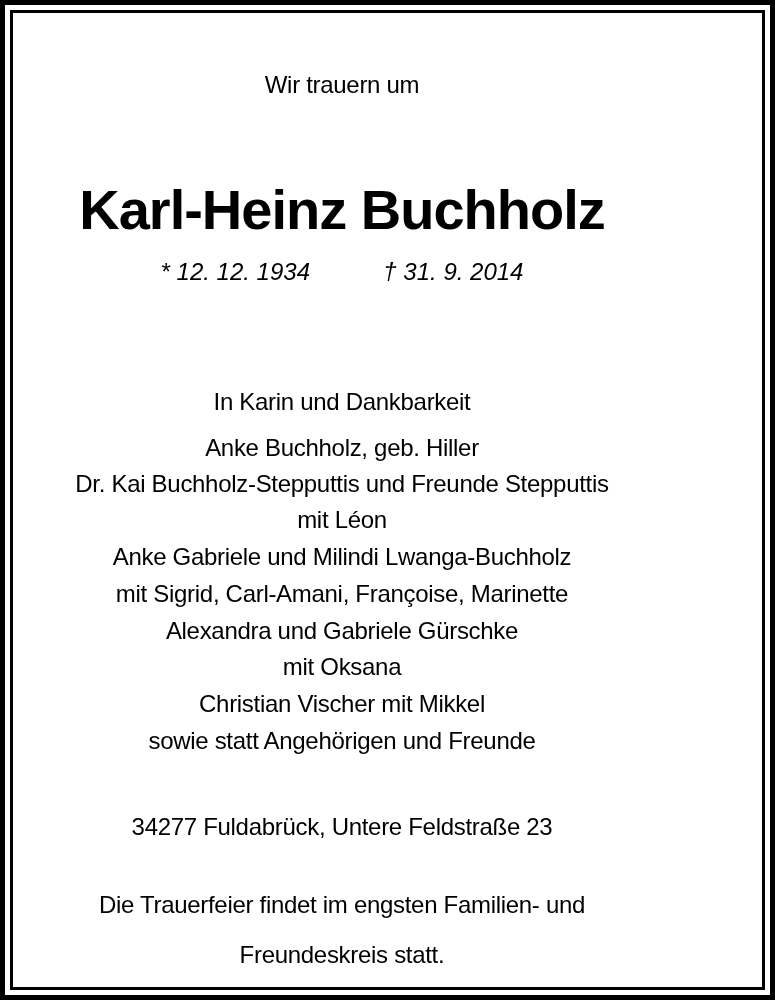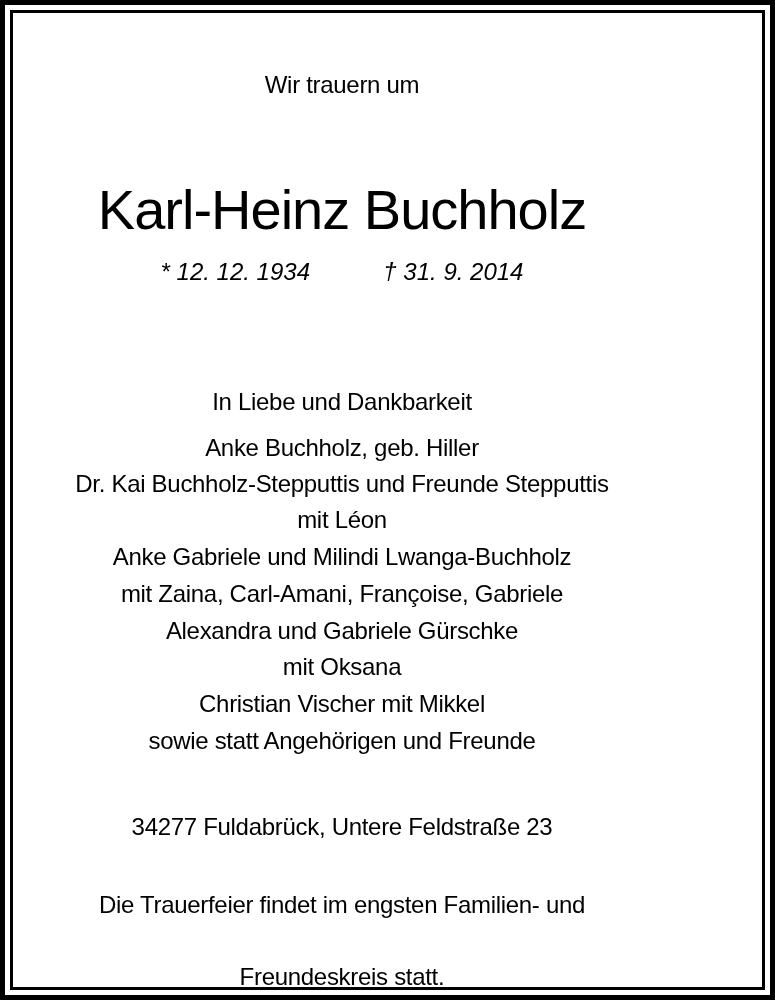--- a/index.html
+++ b/index.html
@@ -1,45 +1,45 @@
 <!DOCTYPE html>
 <html><head>
 <meta charset="utf-8">
 <style>
   html, body { margin:0; padding:0; }
   body { width:775px; height:1000px; background:#fff; position:relative; overflow:hidden; }
   .outer { position:absolute; left:0; top:0; width:775px; height:1000px; box-sizing:border-box; border:5px solid #000; }
   .inner { position:absolute; left:10px; top:10px; width:755px; height:980px; box-sizing:border-box; border:3px solid #000; }
   .t { position:absolute; left:0; width:684px; text-align:center; font-family:"Liberation Sans", sans-serif; color:#000; white-space:nowrap; }
   .reg { font-size:24px; line-height:30px; letter-spacing:-0.3px; }
-  .name { font-size:56px; font-weight:normal; line-height:64px; letter-spacing:-1px; }
+  .name { font-size:56px; font-weight:bold; line-height:64px; letter-spacing:-1px; }
   .dates { font-size:24px; line-height:30px; }
   .dates span { display:inline-block;font-style:italic; }
 </style>
 </head>
 <body>
 
 <div class="outer"></div>
 <div class="inner"></div>
 
 <div class="t reg" style="top:70px">Wir trauern um</div>
 <div class="t name" style="top:178px">Karl-Heinz Buchholz</div>
 <div class="t dates" style="top:257px">
   <span>* 12. 12. 1934</span>
   <span style="width:60px"></span>
   <span>† 31. 9. 2014</span>
 </div>
 
-<div class="t reg" style="top:387px">In Liebe und Dankbarkeit</div>
+<div class="t reg" style="top:387px">In Karin und Dankbarkeit</div>
 <div class="t reg" style="top:433px">Anke Buchholz, geb. Hiller</div>
 <div class="t reg" style="top:469px">Dr. Kai Buchholz-Stepputtis und Freunde Stepputtis</div>
 <div class="t reg" style="top:505px">mit Léon</div>
 <div class="t reg" style="top:542px">Anke Gabriele und Milindi Lwanga-Buchholz</div>
-<div class="t reg" style="top:579px">mit Zaina, Carl-Amani, Françoise, Gabriele</div>
+<div class="t reg" style="top:579px">mit Sigrid, Carl-Amani, Françoise, Marinette</div>
 <div class="t reg" style="top:616px">Alexandra und Gabriele Gürschke</div>
 <div class="t reg" style="top:652px">mit Oksana</div>
 <div class="t reg" style="top:689px">Christian Vischer mit Mikkel</div>
 <div class="t reg" style="top:726px">sowie statt Angehörigen und Freunde</div>
 
 <div class="t reg" style="top:812px">34277 Fuldabrück, Untere Feldstraße 23</div>
 
 <div class="t reg" style="top:890px">Die Trauerfeier findet im engsten Familien- und</div>
-<div class="t reg" style="top:962px">Freundeskreis statt.</div>
+<div class="t reg" style="top:940px">Freundeskreis statt.</div>
 
 </body></html>

